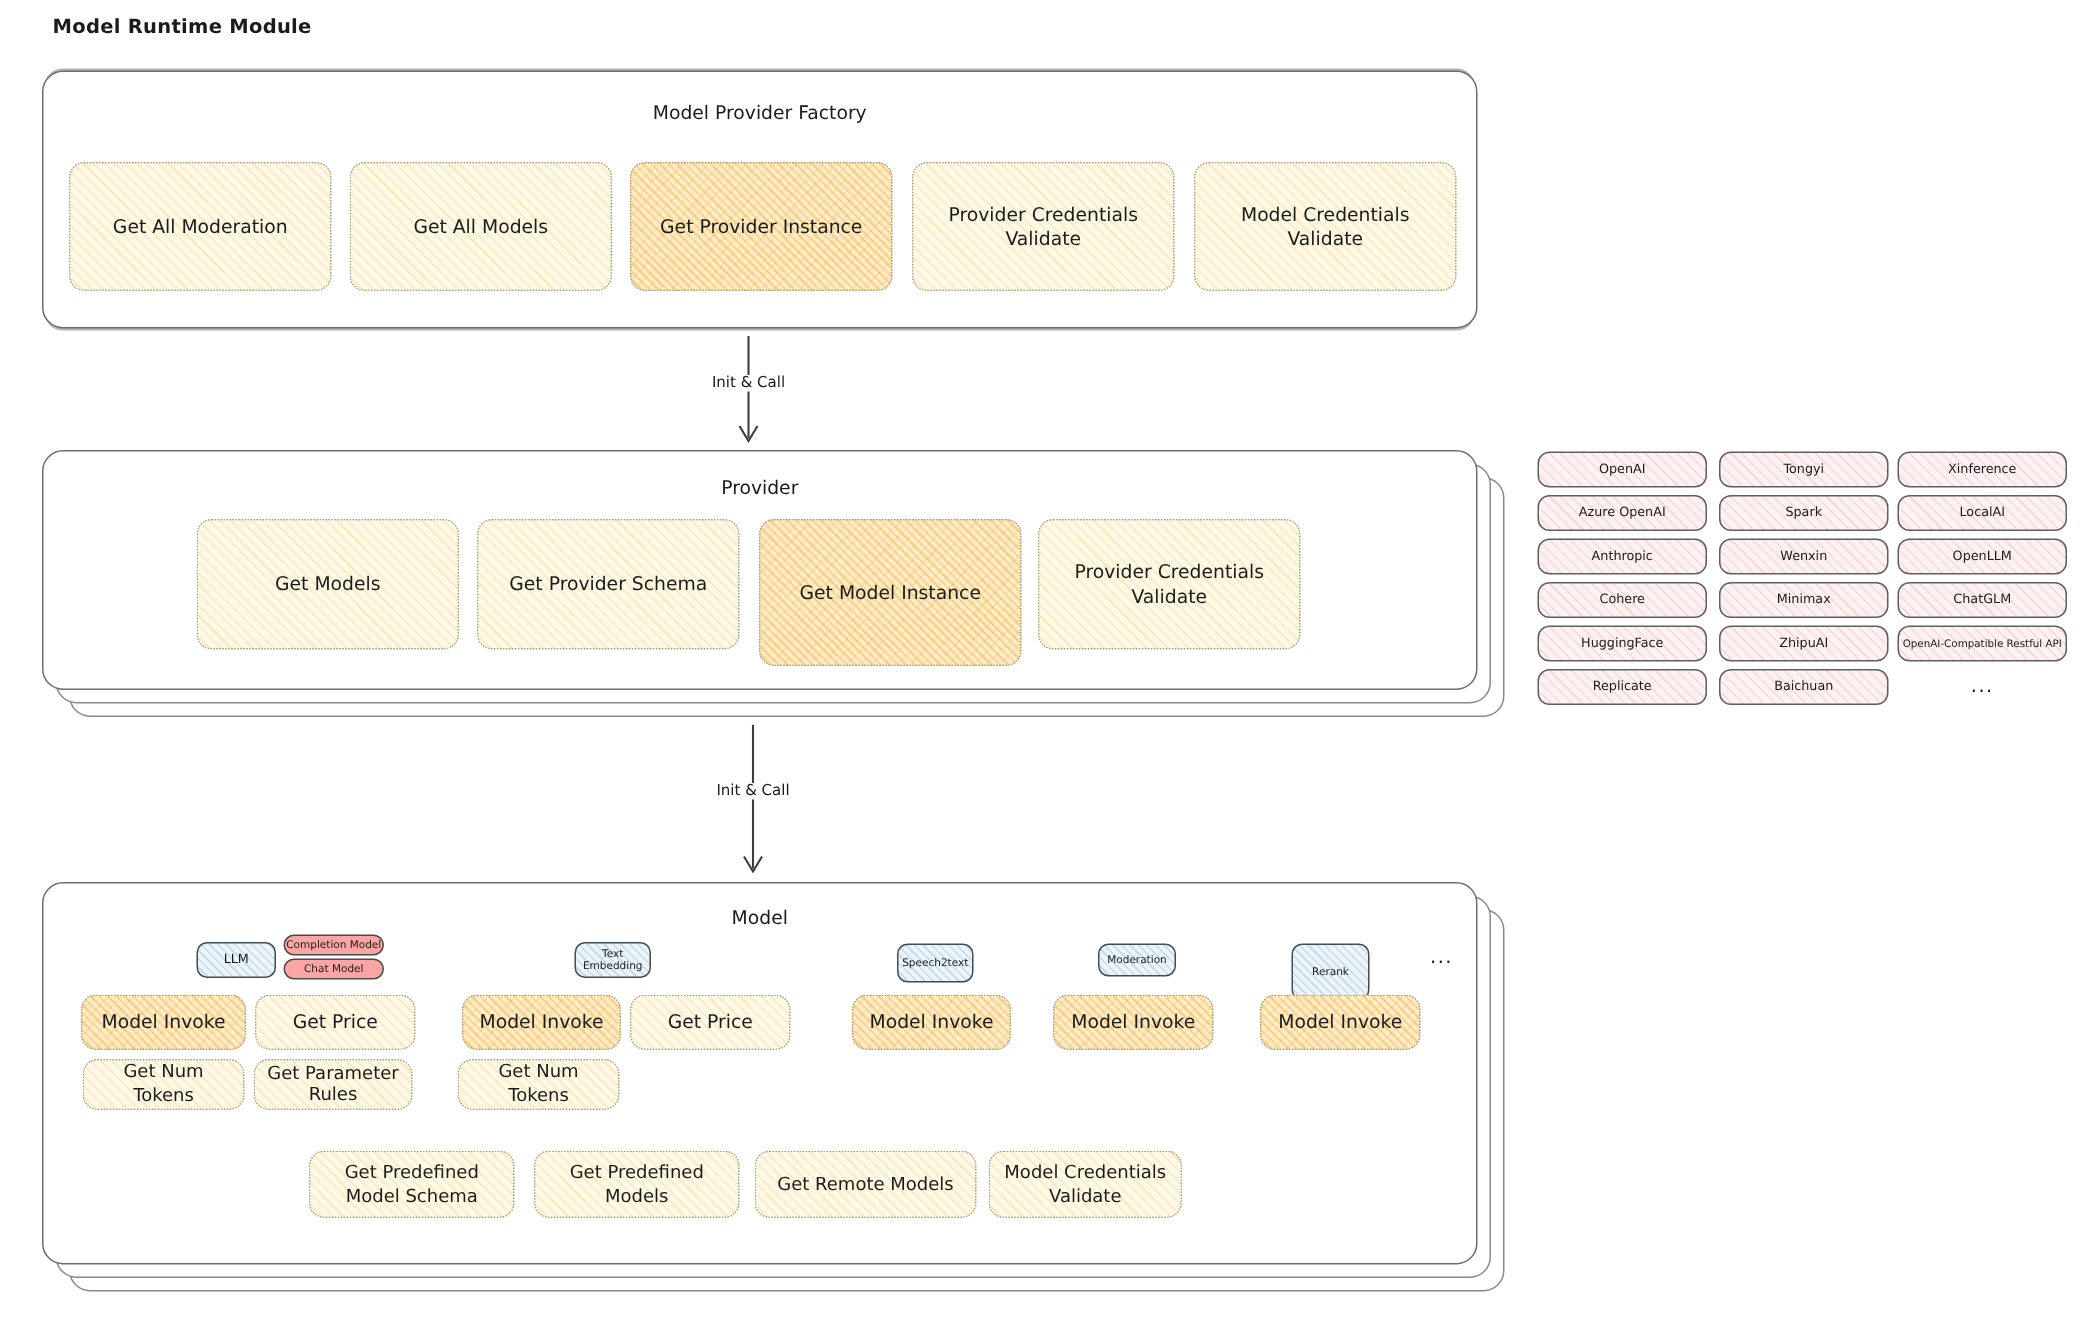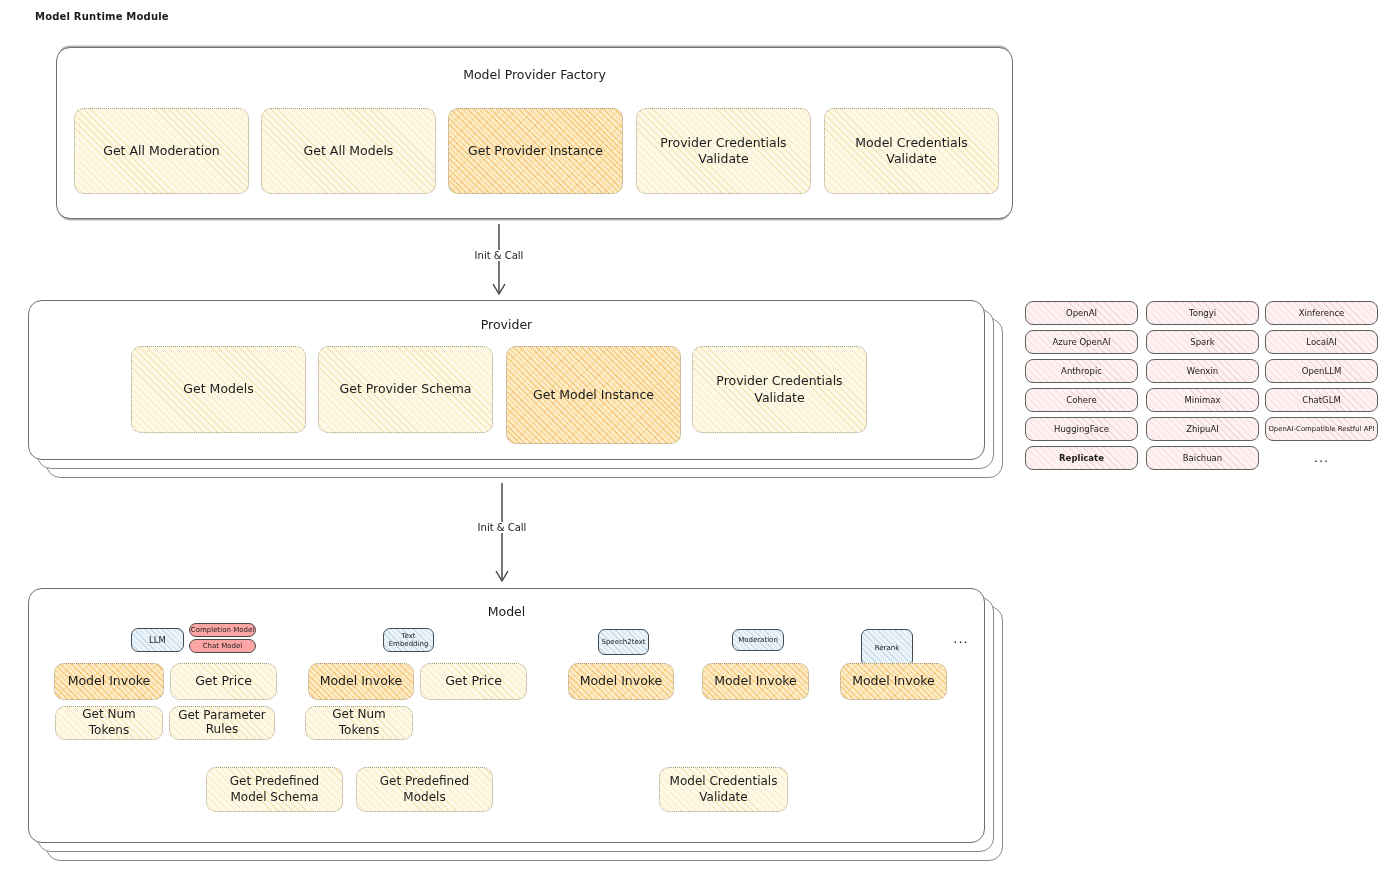--- a/index.html
+++ b/index.html
@@ -2,25 +2,25 @@
 <html><head>
 <meta charset="utf-8">
 <style>
   * { margin:0; padding:0; box-sizing:border-box; }
   body { background:#ffffff; }
   .canvas {
     position:relative; width:1393px; height:880px; background:#ffffff;
     font-family:"DejaVu Sans", sans-serif; color:#1b1b1b; overflow:hidden;
   }
   .abs { position:absolute; }
-  .page-title { font-size:10px; font-weight:700; letter-spacing:.2px; }
+  .page-title { font-size:13px; font-weight:700; letter-spacing:.2px; }
   .container {
     position:absolute; background:#fff; border:1.6px solid #6e6e6e; border-radius:14px; z-index:2;
   }
-  .edge-shadow { box-shadow: 0 -3px 0 -1.6px #b4b4b4, 0 3px 0 -1.6px #b4b4b4; margin-left: 28px; }
+  .edge-shadow { box-shadow: 0 -3px 0 -1.6px #b4b4b4, 0 3px 0 -1.6px #b4b4b4; }
   .layer {
     position:absolute; background:#fff; border:1.4px solid #8a8a8a; border-radius:14px; z-index:1;
   }
   .box-title { position:absolute; left:0; width:100%; text-align:center; font-size:12.5px; font-weight:500; }
   .btn {
     position:absolute; display:flex; align-items:center; justify-content:center; text-align:center;
     border:1.6px dotted #a39a87; border-radius:10px; font-size:12.5px; font-weight:500;
     line-height:1.3; padding:2px 6px; cursor:default;
   }
   .yellow {
@@ -99,21 +99,21 @@
   <div class="chip" style="left:1265px; top:330px;">LocalAI</div>
   <div class="chip" style="left:1025px; top:359px;">Anthropic</div>
   <div class="chip" style="left:1146px; top:359px;">Wenxin</div>
   <div class="chip" style="left:1265px; top:359px;">OpenLLM</div>
   <div class="chip" style="left:1025px; top:388px;">Cohere</div>
   <div class="chip" style="left:1146px; top:388px;">Minimax</div>
   <div class="chip" style="left:1265px; top:388px;">ChatGLM</div>
   <div class="chip" style="left:1025px; top:417px;">HuggingFace</div>
   <div class="chip" style="left:1146px; top:417px;">ZhipuAI</div>
   <div class="chip chip-small" style="left:1265px; top:417px;">OpenAI-Compatible Restful API</div>
-  <div class="chip" style="left:1025px; top:446px;font-weight:bold;">Replicate</div>
+  <div class="chip" style="left:1025px; top:446px;">Replicate</div>
   <div class="chip" style="left:1146px; top:446px;">Baichuan</div>
   <div class="ellipsis" style="left:1265px; top:450px; width:113px;">...</div>
 
   <div class="arrow" style="left:494px; top:483px;">
     <svg width="16" height="100" viewBox="0 0 16 100">
       <line x1="8" y1="0" x2="8" y2="96" stroke="#3d3d3d" stroke-width="1.4"></line>
       <polyline points="2,88 8,98 14,88" fill="none" stroke="#3d3d3d" stroke-width="1.4"></polyline>
     </svg>
   </div>
   <div class="arrow-label" style="left:462px; top:522px; width:80px;">Init &amp; Call</div>
@@ -139,16 +139,17 @@
     <div class="btn orange" style="left:539px; top:74px; width:106px; height:37px;">Model Invoke</div>
     <div class="btn orange" style="left:673px; top:74px; width:107px; height:37px;">Model Invoke</div>
     <div class="btn orange" style="left:811px; top:74px; width:107px; height:37px;">Model Invoke</div>
 
     <div class="btn yellow" style="left:26px;  top:117px; width:108px; height:34px; font-size:12px;">Get Num Tokens</div>
     <div class="btn yellow" style="left:140px; top:117px; width:106px; height:34px; font-size:12px; line-height:1.15;">Get Parameter Rules</div>
     <div class="btn yellow" style="left:276px; top:117px; width:108px; height:34px; font-size:12px;">Get Num Tokens</div>
 
     <div class="btn yellow" style="left:177px; top:178px; width:137px; height:45px; font-size:12px;">Get Predefined Model Schema</div>
     <div class="btn yellow" style="left:327px; top:178px; width:137px; height:45px; font-size:12px;">Get Predefined Models</div>
+    <div class="btn yellow" style="left:474px; top:178px; width:148px; height:45px; font-size:12px;">Get Remote Models</div>
     <div class="btn yellow" style="left:630px; top:178px; width:129px; height:45px; font-size:12px;">Model Credentials Validate</div>
   </div>
 
 </div>
 
 </body></html>

